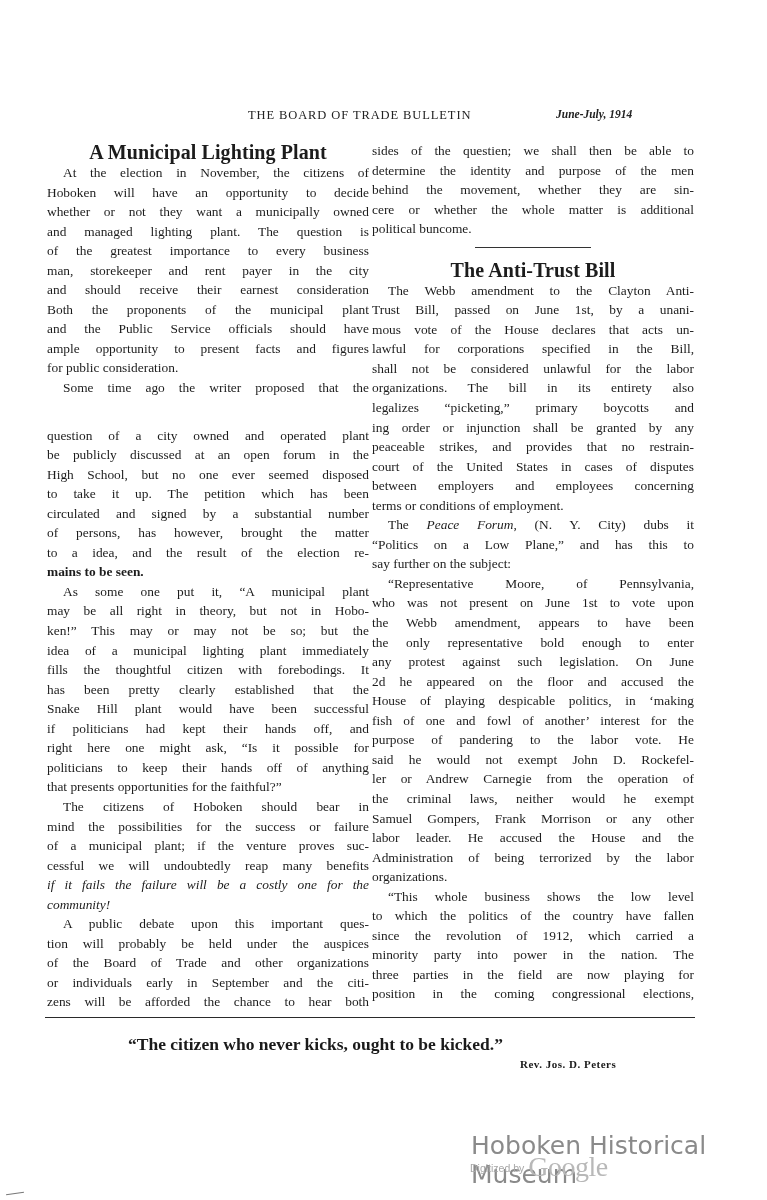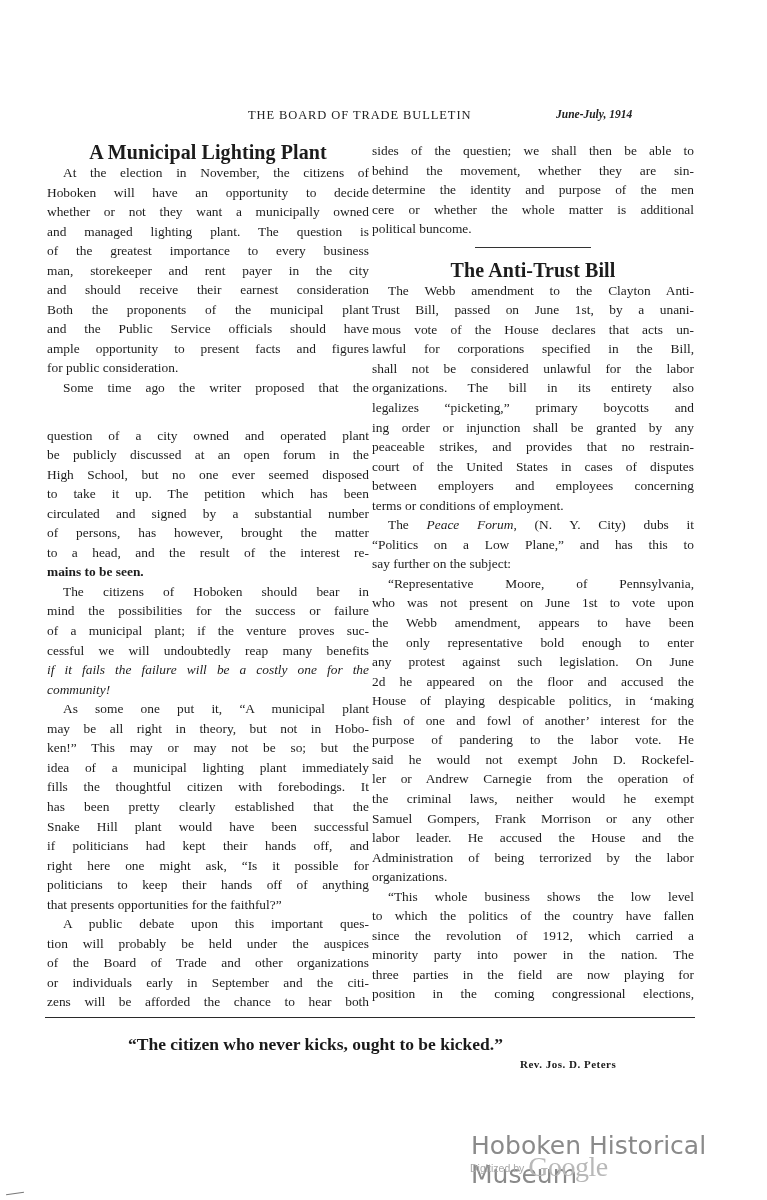--- a/index.html
+++ b/index.html
@@ -99,61 +99,61 @@
   </div>
 
   <div class="p">
     <span class="line" style="text-indent: 16px;">Some time ago the writer proposed that the</span>
     <span class="line" style="text-indent: 0px; margin-top: 28px;">question of a city owned and operated plant</span>
     <span class="line" style="text-indent: 0px;">be publicly discussed at an open forum in the</span>
     <span class="line" style="text-indent: 0px;">High School, but no one ever seemed disposed</span>
     <span class="line" style="text-indent: 0px;">to take it up.  The petition which has been</span>
     <span class="line" style="text-indent: 0px;">circulated and signed by a substantial number</span>
     <span class="line" style="text-indent: 0px;">of persons, has however, brought the matter</span>
-    <span class="line" style="text-indent: 0px;">to a head, and the result of the interest re-</span>
+    <span class="line" style="text-indent: 0px;">to a idea, and the result of the election re-</span>
     <span class="line last" style="text-indent: 0px; font-weight: bold;">mains to be seen.</span>
-  </div>
-
-  <div class="p">
-    <span class="line" style="text-indent: 16px;">The citizens of Hoboken should bear in</span>
-    <span class="line" style="text-indent: 0px;">mind the possibilities for the success or failure</span>
-    <span class="line" style="text-indent: 0px;">of a municipal plant; if the venture proves suc-</span>
-    <span class="line" style="text-indent: 0px;">cessful we will undoubtedly reap many benefits</span>
-    <span class="line" style="font-style:italic;text-indent:0;">if it fails the failure will be a costly one for the</span>
-    <span class="line last" style="font-style:italic;text-indent:0;">community!</span>
   </div>
 
   <div class="p">
     <span class="line" style="text-indent: 16px;">As some one put it, “A municipal plant</span>
     <span class="line" style="text-indent: 0px;">may be all right in theory, but not in Hobo-</span>
     <span class="line" style="text-indent: 0px;">ken!”  This may or may not be so;  but the</span>
     <span class="line" style="text-indent: 0px;">idea of a municipal lighting plant immediately</span>
     <span class="line" style="text-indent: 0px;">fills the thoughtful citizen with forebodings.  It</span>
     <span class="line" style="text-indent: 0px;">has been pretty clearly established that the</span>
     <span class="line" style="text-indent: 0px;">Snake Hill plant would have been successful</span>
     <span class="line" style="text-indent: 0px;">if politicians had kept their hands off, and</span>
     <span class="line" style="text-indent: 0px;">right here one might ask, “Is it possible for</span>
     <span class="line" style="text-indent: 0px;">politicians to keep their hands off of anything</span>
     <span class="line last" style="text-indent: 0px;">that presents opportunities for the faithful?”</span>
   </div>
 
   <div class="p">
+    <span class="line" style="text-indent: 16px;">The citizens of Hoboken should bear in</span>
+    <span class="line" style="text-indent: 0px;">mind the possibilities for the success or failure</span>
+    <span class="line" style="text-indent: 0px;">of a municipal plant; if the venture proves suc-</span>
+    <span class="line" style="text-indent: 0px;">cessful we will undoubtedly reap many benefits</span>
+    <span class="line" style="font-style:italic;text-indent:0;">if it fails the failure will be a costly one for the</span>
+    <span class="line last" style="font-style:italic;text-indent:0;">community!</span>
+  </div>
+
+  <div class="p">
     <span class="line" style="text-indent: 16px;">A public debate upon this important ques-</span>
     <span class="line" style="text-indent: 0px;">tion will probably be held under the auspices</span>
     <span class="line" style="text-indent: 0px;">of the Board of Trade and other organizations</span>
     <span class="line" style="text-indent: 0px;">or individuals early in September and the citi-</span>
     <span class="line" style="text-indent: 0px;">zens will be afforded the chance to hear both</span>
   </div>
 </div>
 
 <div class="column col-right">
   <div class="p noindent">
     <span class="line" style="text-indent: 0px;">sides of the questien;  we shall then be able to</span>
+    <span class="line" style="text-indent: 0px;">determine the identity and purpose of the men</span>
     <span class="line" style="text-indent: 0px;">behind the movement, whether they are sin-</span>
-    <span class="line" style="text-indent: 0px;">determine the identity and purpose of the men</span>
     <span class="line" style="text-indent: 0px;">cere or whether the whole matter is additional</span>
     <span class="line last" style="text-indent: 0px;">political buncome.</span>
   </div>
 
   <div class="short-rule"></div>
 
   <h2 class="article-title">The Anti-Trust Bill</h2>
 
   <div class="p">
     <span class="line" style="text-indent: 16px;">The Webb amendment to the Clayton Anti-</span>

